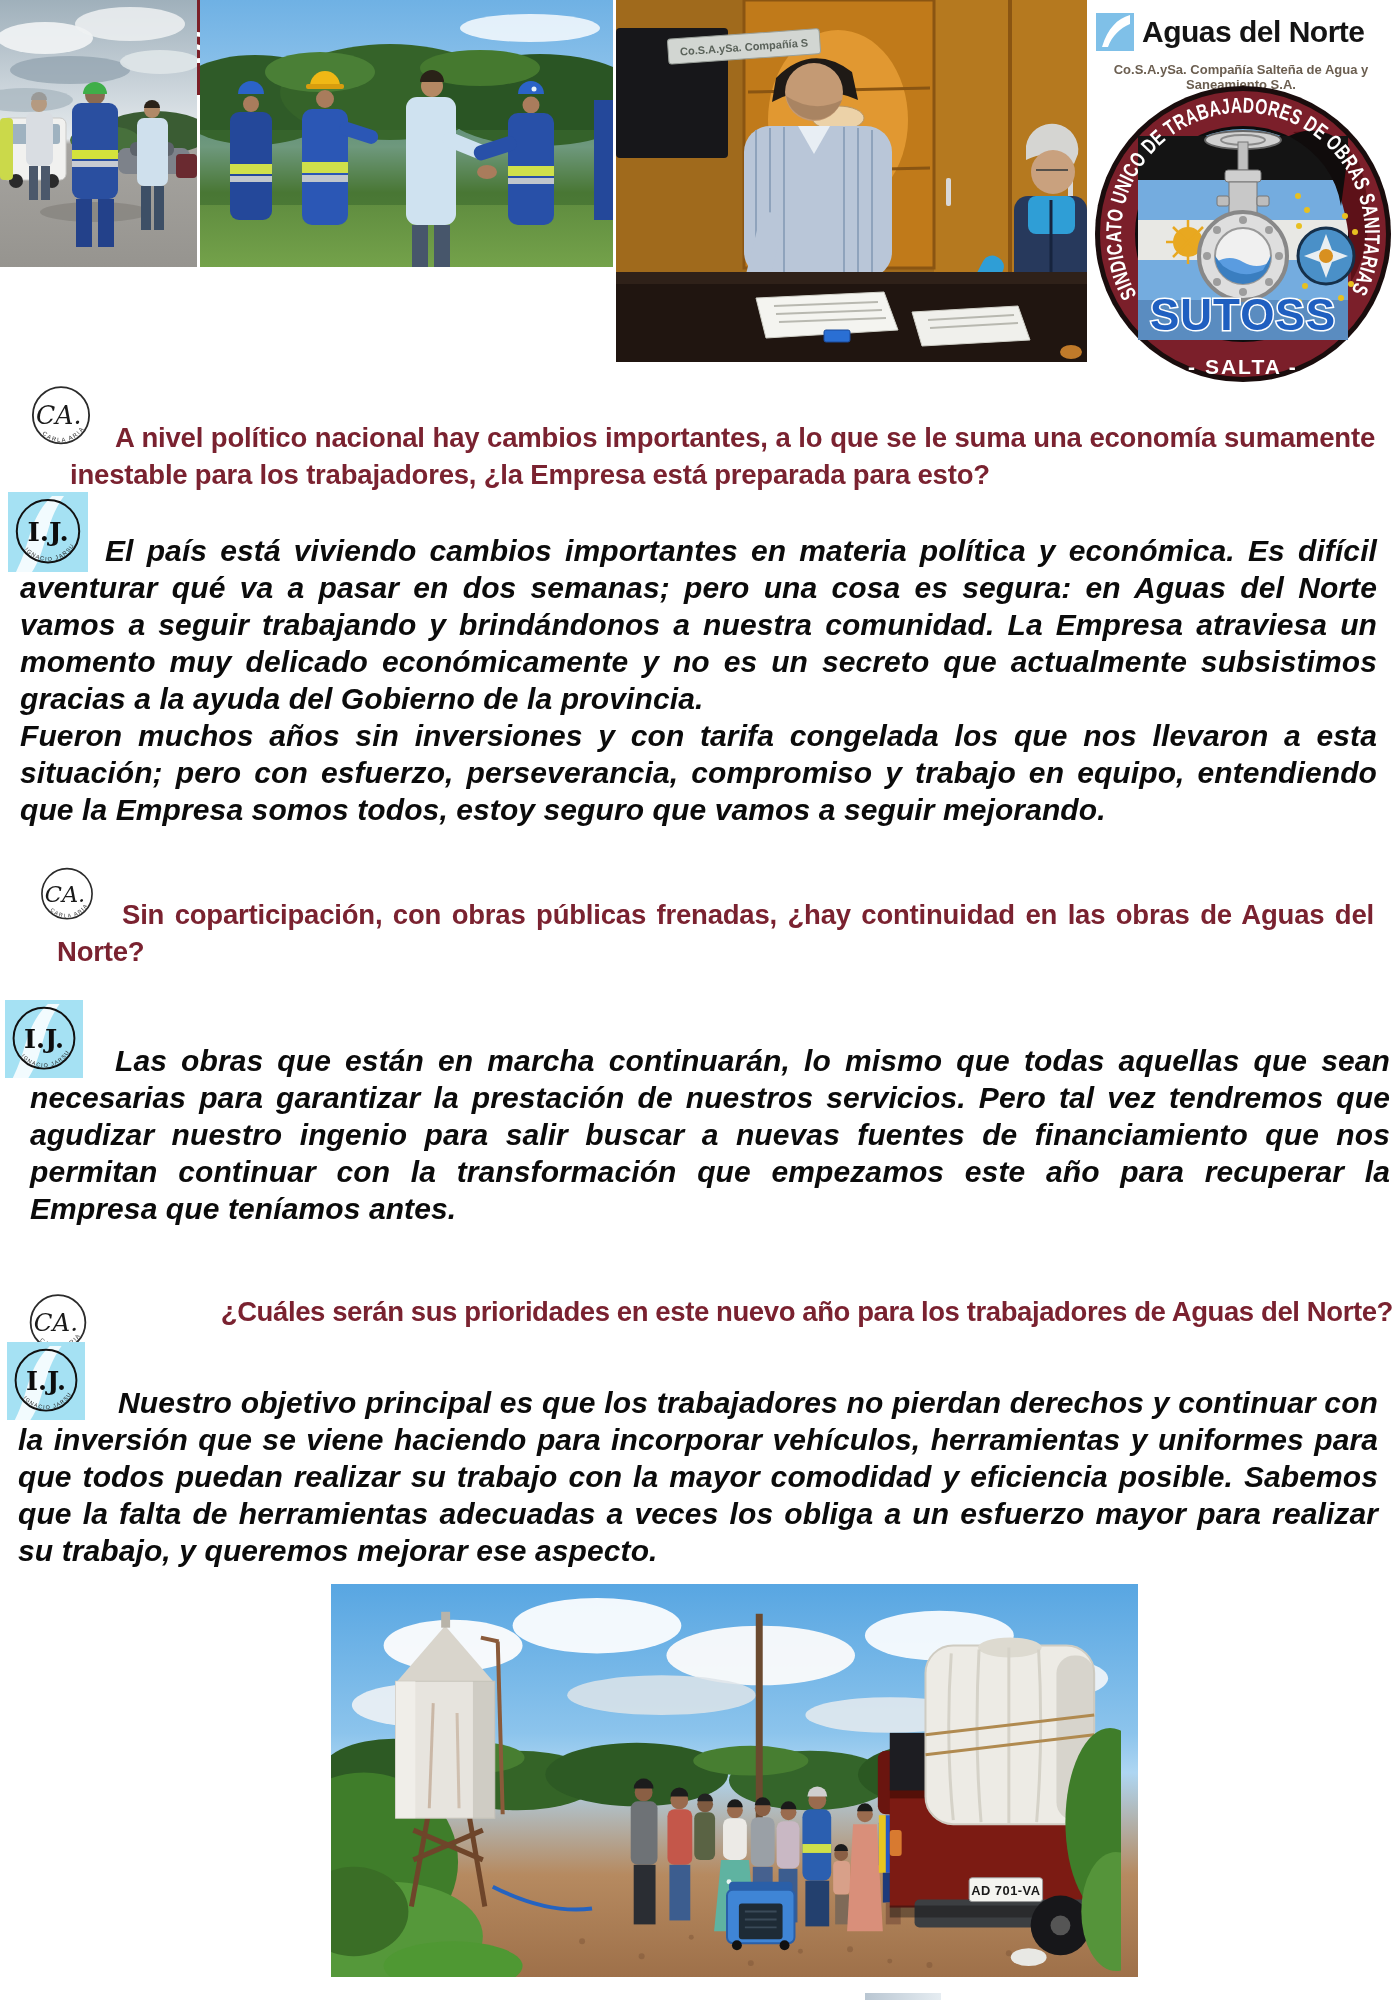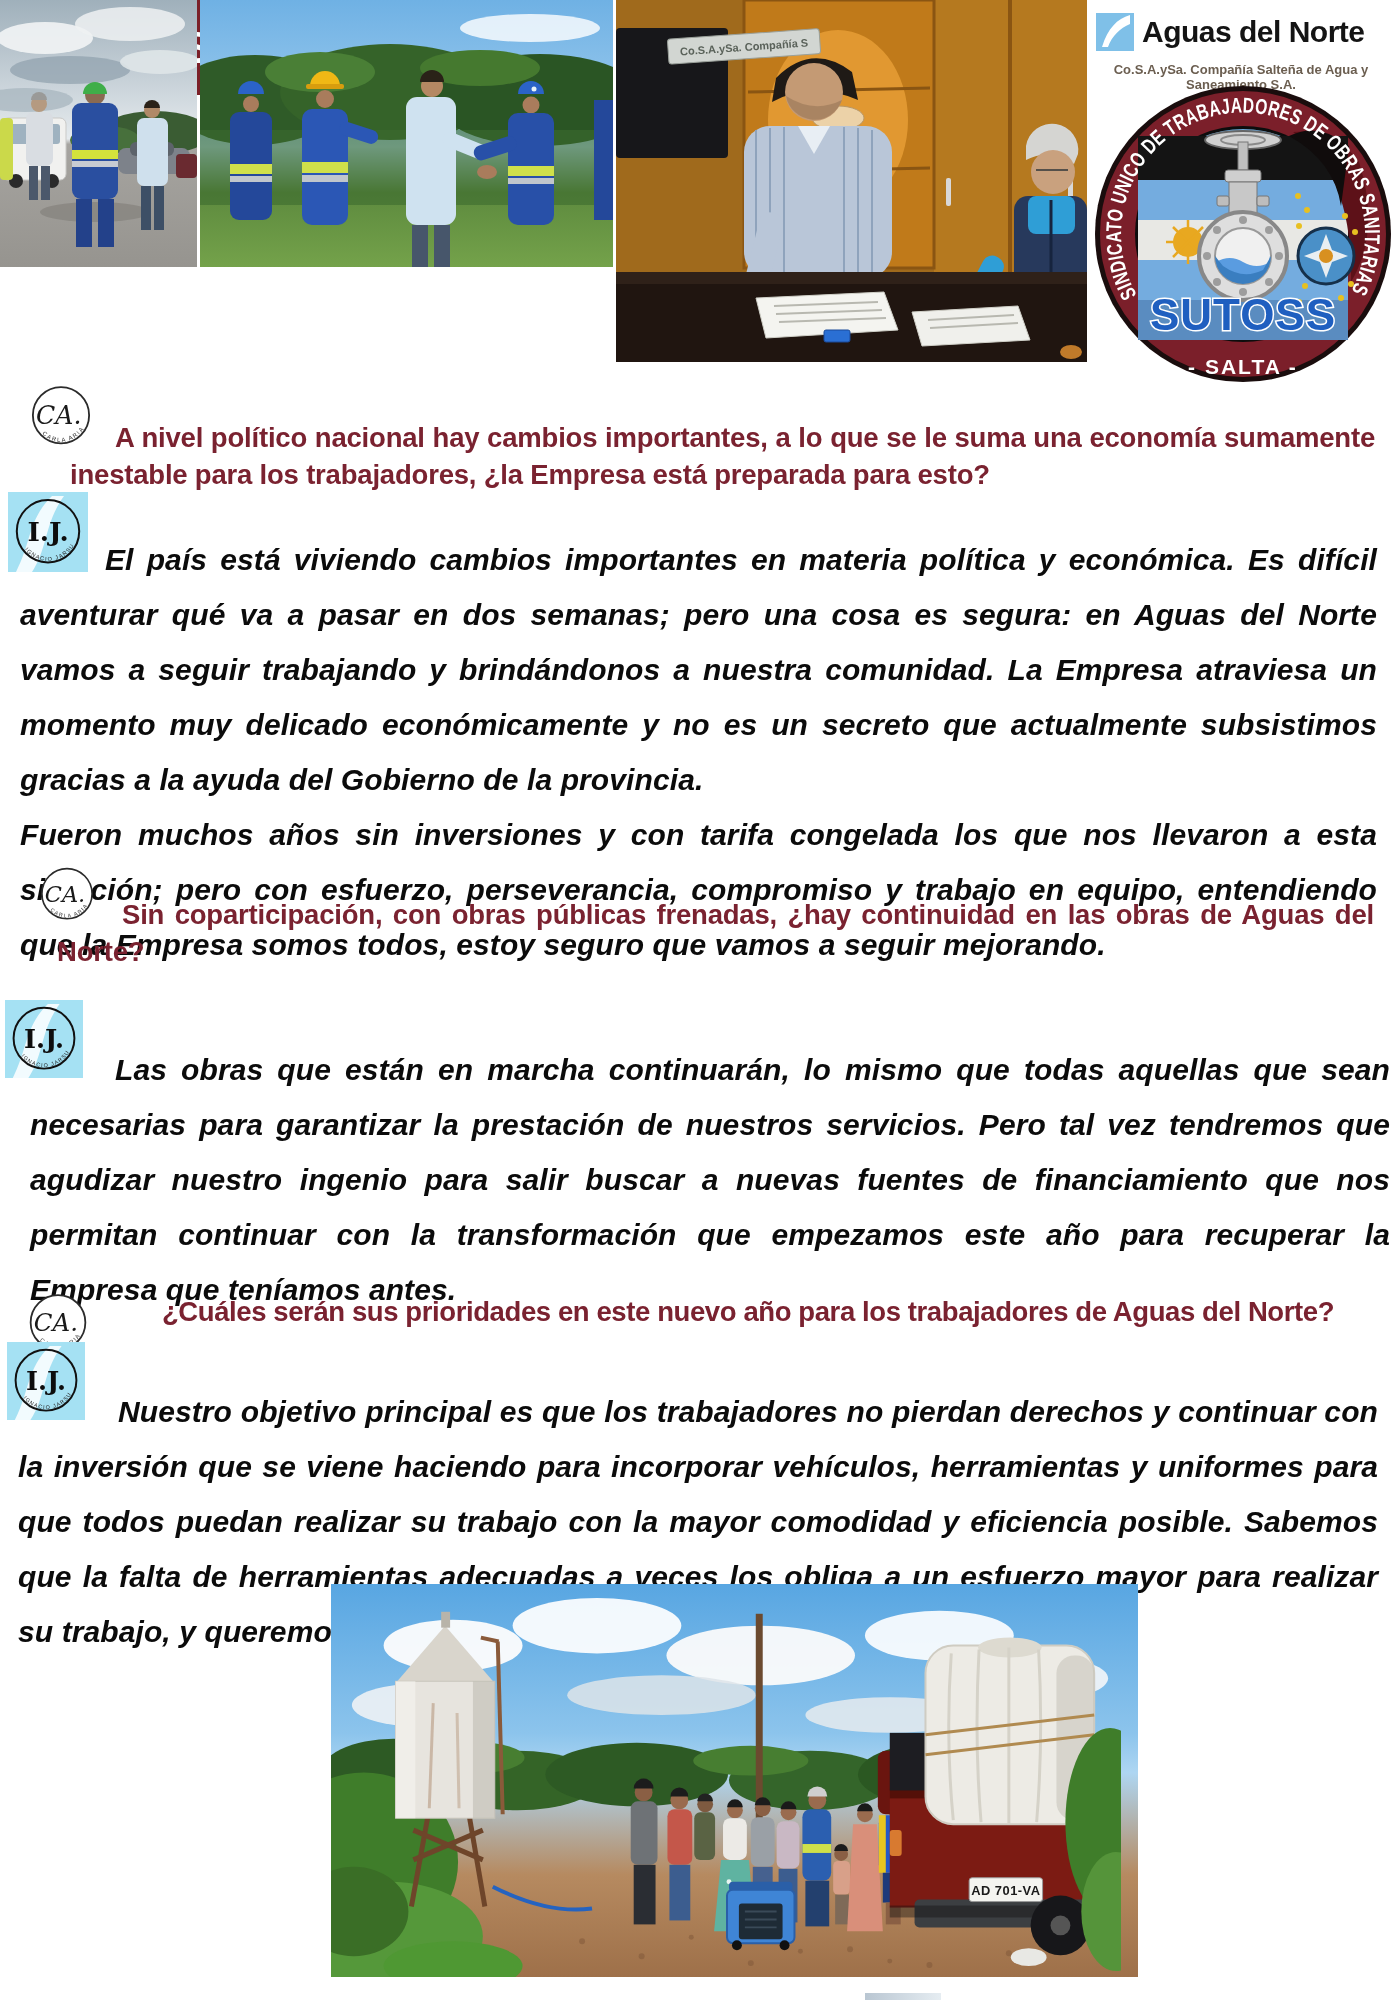--- a/index.html
+++ b/index.html
@@ -7,21 +7,21 @@
   .abs{position:absolute;}
   .photo{position:absolute;overflow:hidden;}
   .photo svg{position:absolute;left:0;top:0;}
   .masthead{position:absolute;left:0;top:0;width:613px;height:95px;background:#7b2028;display:flex;align-items:center;justify-content:center;}
   .masthead h1{margin:0;color:#ffffff;font-size:44px;font-weight:bold;letter-spacing:.5px;white-space:nowrap;}
   .brand{position:absolute;left:1087px;top:0;width:310px;height:362px;background:#ffffff;padding-left:16px;}
   .brand-row{position:absolute;left:8px;top:10px;display:flex;align-items:center;gap:7px;}
   .brand-name{font-size:30px;font-weight:bold;color:#141414;letter-spacing:-.5px;white-space:nowrap;}
   .brand-sub{position:absolute;left:4px;top:62px;width:300px;text-align:center;font-size:13px;font-weight:bold;color:#6b5e50;}
   .q{position:absolute;color:#7a2230;font-weight:bold;font-size:27.5px;line-height:37px;text-align:justify;letter-spacing:-.2px;}
-  .a{position:absolute;color:#0b0b0b;font-weight:bold;font-style:italic;font-size:30px;line-height:55px;text-align:justify;letter-spacing:.1px;}
+  .a{position:absolute;color:#0b0b0b;font-weight:bold;font-style:italic;font-size:30px;line-height:37px;text-align:justify;letter-spacing:.1px;}
   .a p{margin:0;}
   .icon-abs{position:absolute;}
 </style>
 </head>
 <body>
 
 <div id="page">
 
   <div class="masthead">
     <h1>REVISTA S.U.T.O.S.S.</h1>
@@ -309,21 +309,21 @@
   <div class="a" style="left:30px;top:1042px;width:1360px;">
     <p style="text-indent:85px;">Las obras que están en marcha continuarán, lo mismo que todas aquellas que sean necesarias para garantizar la prestación de nuestros servicios. Pero tal vez tendremos que agudizar nuestro ingenio para salir buscar a nuevas fuentes de financiamiento que nos permitan continuar con la transformación que empezamos este año para recuperar la Empresa que teníamos antes.</p>
   </div>
 
   <svg class="icon-abs" style="left:22px;top:1290px;" width="72" height="72" viewBox="0 0 100 100">
     <circle cx="50" cy="45" r="38" fill="#ffffff" stroke="#2b2b2b" stroke-width="2.5"></circle>
     <text x="47" y="57" text-anchor="middle" font-family="DejaVu Serif, serif" font-style="italic" font-size="34" fill="#1a1a1a">CA.</text>
     <path id="ca-arc-3" d="M 19.5,64 A 36,36 0 0 0 80.5,64" fill="none"></path>
     <text font-size="8" letter-spacing="2" fill="#2b2b2b"><textPath href="#ca-arc-3" startOffset="8">CARLA ARIAS</textPath></text>
   </svg>
-  <div class="q" style="left:103px;top:1293px;width:1290px;white-space:nowrap;letter-spacing:-.4px;text-align:center;">¿Cuáles serán sus prioridades en este nuevo año para los trabajadores de Aguas del Norte?</div>
+  <div class="q" style="left:103px;top:1293px;width:1290px;white-space:nowrap;letter-spacing:-.4px;text-align:right;">¿Cuáles serán sus prioridades en este nuevo año para los trabajadores de Aguas del Norte?</div>
 
   <svg class="icon-abs" style="left:2px;top:1342px;" width="88" height="78" viewBox="0 0 100 100">
     <rect x="0" y="0" width="100" height="100" fill="#a5e1f3"></rect>
     <path d="M 10,100 C 30,60 25,35 55,5 L 70,5 C 45,40 50,70 30,100 Z" fill="#ffffff" fill-opacity=".85"></path>
     <circle cx="50" cy="49" r="39" fill="none" stroke="#111111" stroke-width="2.5"></circle>
     <text x="50" y="61" text-anchor="middle" font-family="DejaVu Serif, serif" font-weight="bold" font-size="33" fill="#0d0d0d">I.J.</text>
     <path id="ij-arc-3" d="M 18.6,68.6 A 37,37 0 0 0 81.4,68.6" fill="none"></path>
     <text font-size="7" letter-spacing="1.5" fill="#222222"><textPath href="#ij-arc-3" startOffset="4">IGNACIO JARSUN</textPath></text>
   </svg>
   <div class="a" style="left:18px;top:1384px;width:1360px;">

